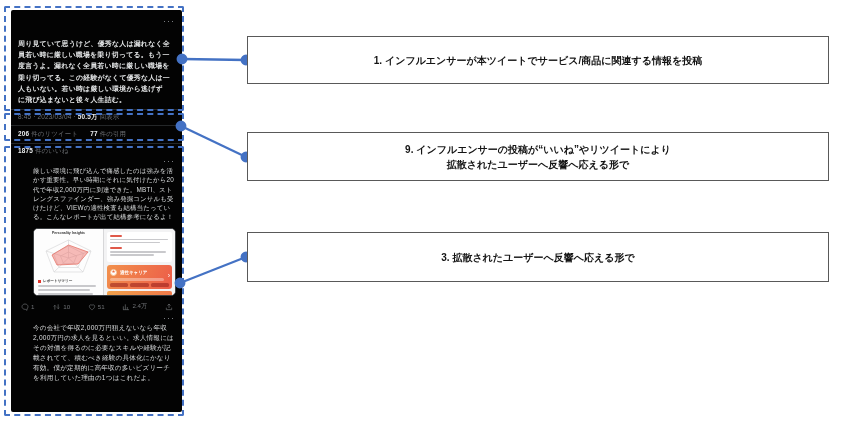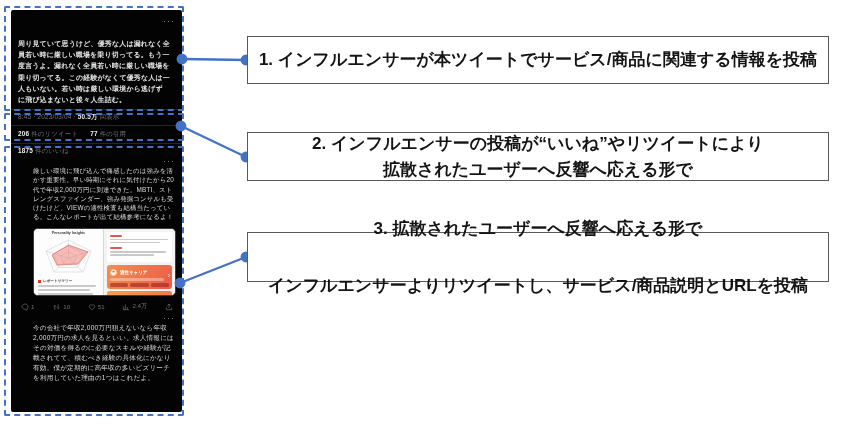--- a/index.html
+++ b/index.html
@@ -61,21 +61,21 @@
   .dashed.a { left:4px; top:6px;  width:180px; height:105px; }
   .dashed.b { left:4px; top:113px; width:180px; height:28px; }
   .dashed.c { left:4px; top:146px; width:180px; height:270px; }
 
   
   .connectors { position:absolute; left:0; top:0; pointer-events:none; }
 
   
   .note { position:absolute; left:247px; width:582px; background:#ffffff; border:1.6px solid #595959;
           display:flex; flex-direction:column; align-items:center; justify-content:center;
-          font-weight:700; color:#141414; font-size:17px; line-height:1.5; text-align:center; }
+          font-weight:700; color:#141414; font-size:10px; line-height:1.5; text-align:center; }
   .note.n1 { top:36px; height:48px; }
   .note.n2 { top:132px; height:49px; }
   .note.n3 { top:232px; height:50px;gap:32px; }
 </style>
 </head>
 <body>
 
 <div class="canvas">
 
   <div class="phone">
@@ -220,21 +220,20 @@
       <line x1="180" y1="283" x2="246" y2="257"></line>
       <circle cx="180" cy="283" r="4.3"></circle>
         <circle cx="246" cy="257" r="4.3"></circle>
     </g>
   </svg>
 
   <div class="note n1">
     <div>1. インフルエンサーが本ツイートでサービス/商品に関連する情報を投稿</div>
   </div>
   <div class="note n2">
-    <div>2. インフルエンサーの投稿が“いいね”やリツイートにより</div>
+    <div>9. インフルエンサーの投稿が“いいね”やリツイートにより</div>
     <div>拡散されたユーザーへ反響へ応える形で</div>
   </div>
   <div class="note n3">
     <div>3. 拡散されたユーザーへ反響へ応える形で</div>
-    <div>インフルエンサーよりリツイートし、サービス/商品説明とURLを投稿</div>
   </div>
 
 </div>
 
 </body></html>

